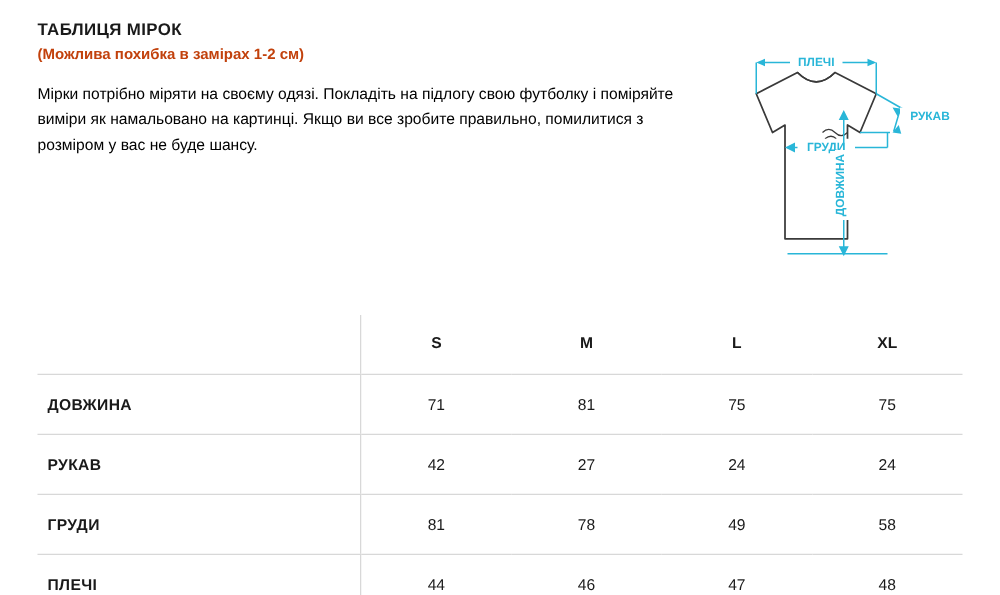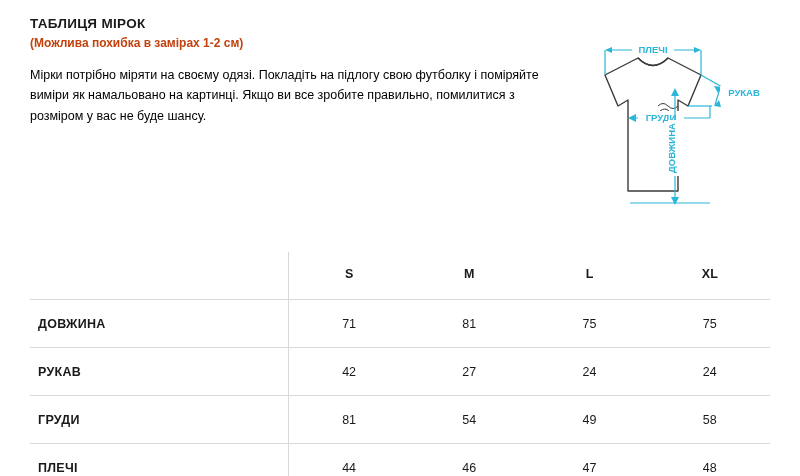--- a/index.html
+++ b/index.html
@@ -202,21 +202,21 @@
       <tr>
         <th>РУКАВ</th>
         <td class="sep">42</td>
         <td>27</td>
         <td>24</td>
         <td>24</td>
       </tr>
       <tr>
         <th>ГРУДИ</th>
         <td class="sep">81</td>
-        <td>54</td>
+        <td>78</td>
         <td>49</td>
         <td>58</td>
       </tr>
       <tr>
         <th>ПЛЕЧІ</th>
         <td class="sep">44</td>
         <td>46</td>
         <td>47</td>
         <td>48</td>
       </tr>

